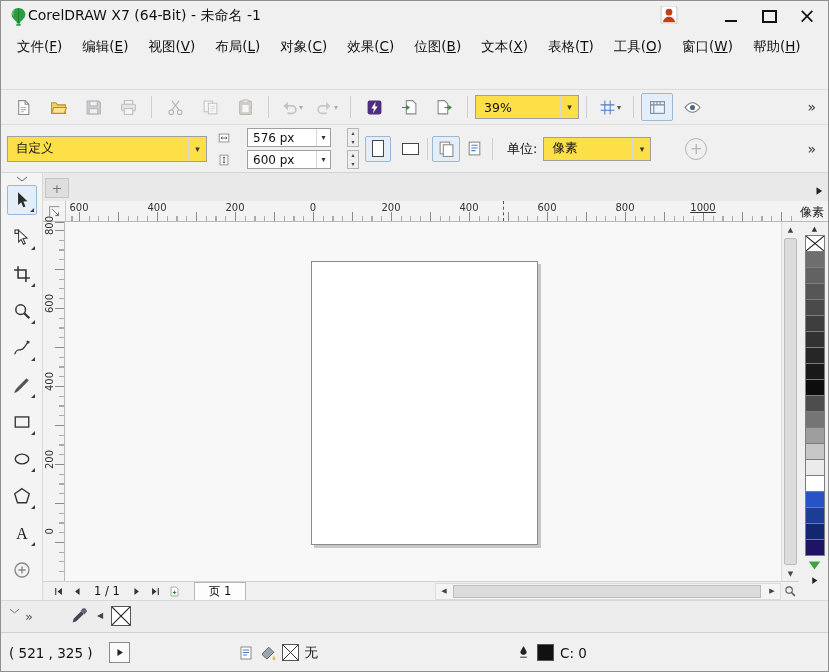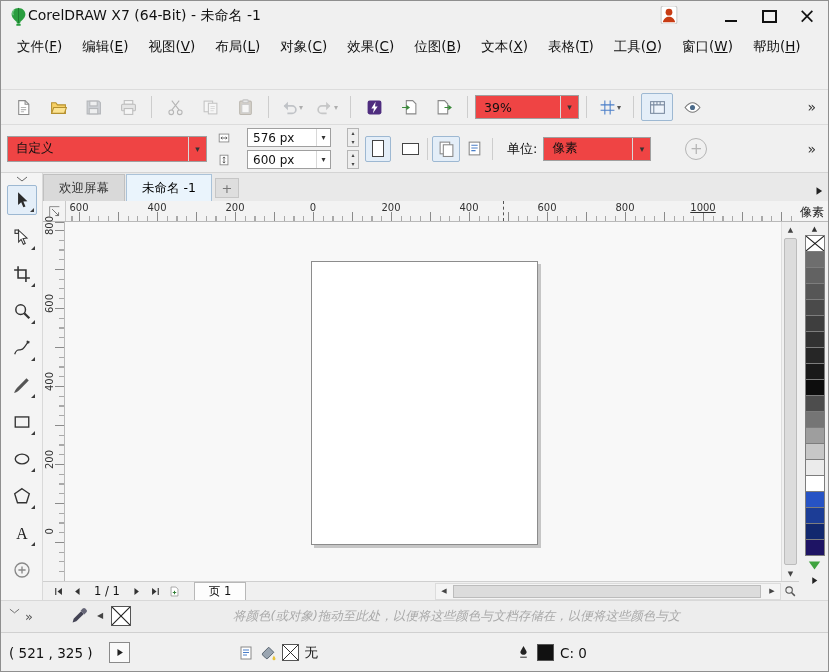--- a/index.html
+++ b/index.html
@@ -25,21 +25,21 @@
   .menu-item{padding:0 10px;line-height:28px;font-size:13.5px;white-space:nowrap;}
   
   .stdbar{position:absolute;left:0;top:88px;width:100%;height:36px;border-top:1px solid #dcdcdc;
           border-bottom:1px solid #dcdcdc;display:flex;align-items:center;padding:0 6px;box-sizing:border-box;gap:3px;}
   .tbtn{width:32px;height:28px;display:flex;align-items:center;justify-content:center;border-radius:2px;}
   .tbtn .ticon{display:flex;} .tbtn svg{width:17px;height:17px;}
   .tbtn.disabled{opacity:.42;filter:grayscale(70%);}
   .tbtn.active{background:#e4eef8;border:1px solid #9db8d2;box-sizing:border-box;}
   .dd{font-size:8px;color:#555;margin-left:1px;}
   .vsep{width:1px;height:22px;background:#cdcdcd;margin:0 4px;flex:0 0 1px;}
-  .combo{height:24px;background:#ef4444;border:1px solid #9f9f9f;display:flex;align-items:center;box-sizing:border-box;}
+  .combo{height:24px;background:#fde047;border:1px solid #9f9f9f;display:flex;align-items:center;box-sizing:border-box;}
   .combo .val{padding:0 8px;flex:1;font-size:12.5px;white-space:nowrap;}
   .combo .arrow{width:17px;align-self:stretch;display:flex;align-items:center;justify-content:center;
                 font-size:9px;color:#333;border-left:1px solid #d8d8d8;}
   .zoom-combo{width:104px;}
   .overflow{margin-left:auto;padding:0 6px;color:#333;font-size:14px;}
   
   .propbar{position:absolute;left:0;top:124px;width:100%;height:48px;border-bottom:1px solid #d4d4d4;
            display:flex;align-items:center;padding:0 6px;box-sizing:border-box;}
   .preset-combo{width:200px;height:26px;}
   .size-cluster{display:flex;flex-direction:column;gap:3px;margin-left:10px;}
@@ -516,24 +516,20 @@
             <svg viewBox="0 0 16 16">
               <circle cx="8" cy="8" r="6.2" fill="none" stroke="#888" stroke-width="1.2"></circle>
               <path d="M8 4.8v6.4M4.8 8h6.4" stroke="#888" stroke-width="1.2"></path>
             </svg>
           </span>
         </div>
       </span>
   </div>
 
   <div class="tabrow">
-    <span style="display:flex;align-items:flex-end;height:100%;">
-        <span class="dtab">欢迎屏幕</span>
-        <span class="dtab active">未命名 -1</span>
-      </span>
     <span class="add-tab">+</span>
     <span class="tab-scroll">
         <svg viewBox="0 0 16 16">
           <path d="M4 2l9 6-9 6z" fill="#222"></path>
         </svg>
       </span>
   </div>
 
   <div class="hruler">
     <span class="ruler-corner">
@@ -674,21 +670,20 @@
           <path d="M1.5 14.5l1-3.5 7-7 2.5 2.5-7 7z" fill="#445"></path>
           <path d="M9 3.5L12.5 7l2-2c.7-.7.7-1.8 0-2.5l-1-1c-.7-.7-1.8-.7-2.5 0z" fill="#667"></path>
         </svg></span>
     <span class="dscroll">◀</span>
     <span class="dswatch">
         <svg viewBox="0 0 16 16" preserveAspectRatio="none">
           <rect x="0" y="0" width="16" height="16" fill="#fff"></rect>
           <path d="M0 0l16 16M16 0L0 16" stroke="#222"></path>
         </svg>
       </span>
-    <span class="hint">将颜色(或对象)拖动至此处，以便将这些颜色与文档存储在，以便将这些颜色与文</span>
   </div>
 
   <div class="statusbar">
     <span class="coords">( 521 , 325 )</span>
     <span class="status-play">
         <svg viewBox="0 0 16 16">
           <path d="M5 3l8 5-8 5z" fill="#222"></path>
         </svg>
       </span>
     <div class="fill-cluster">

